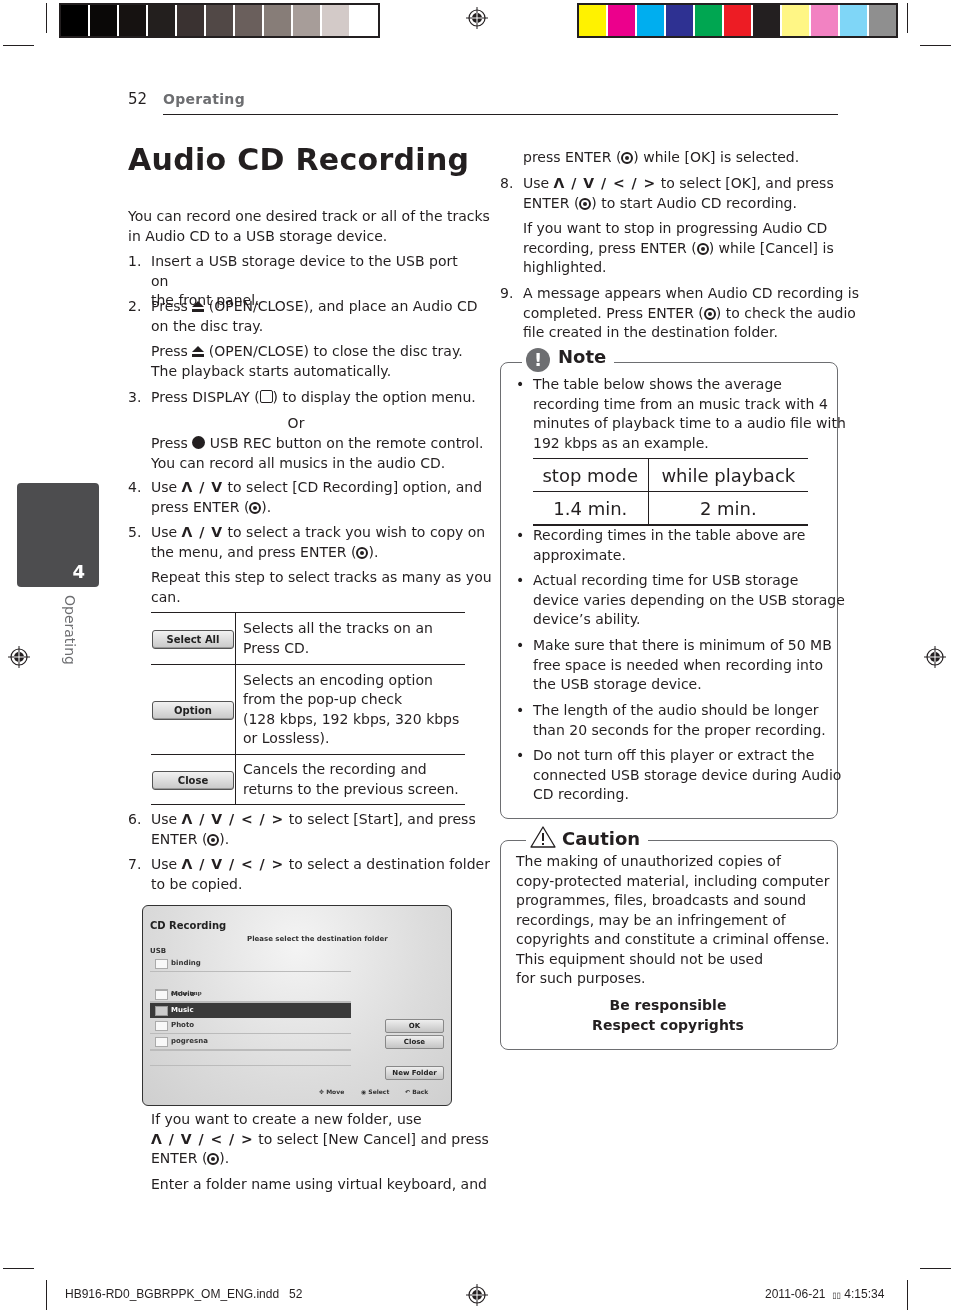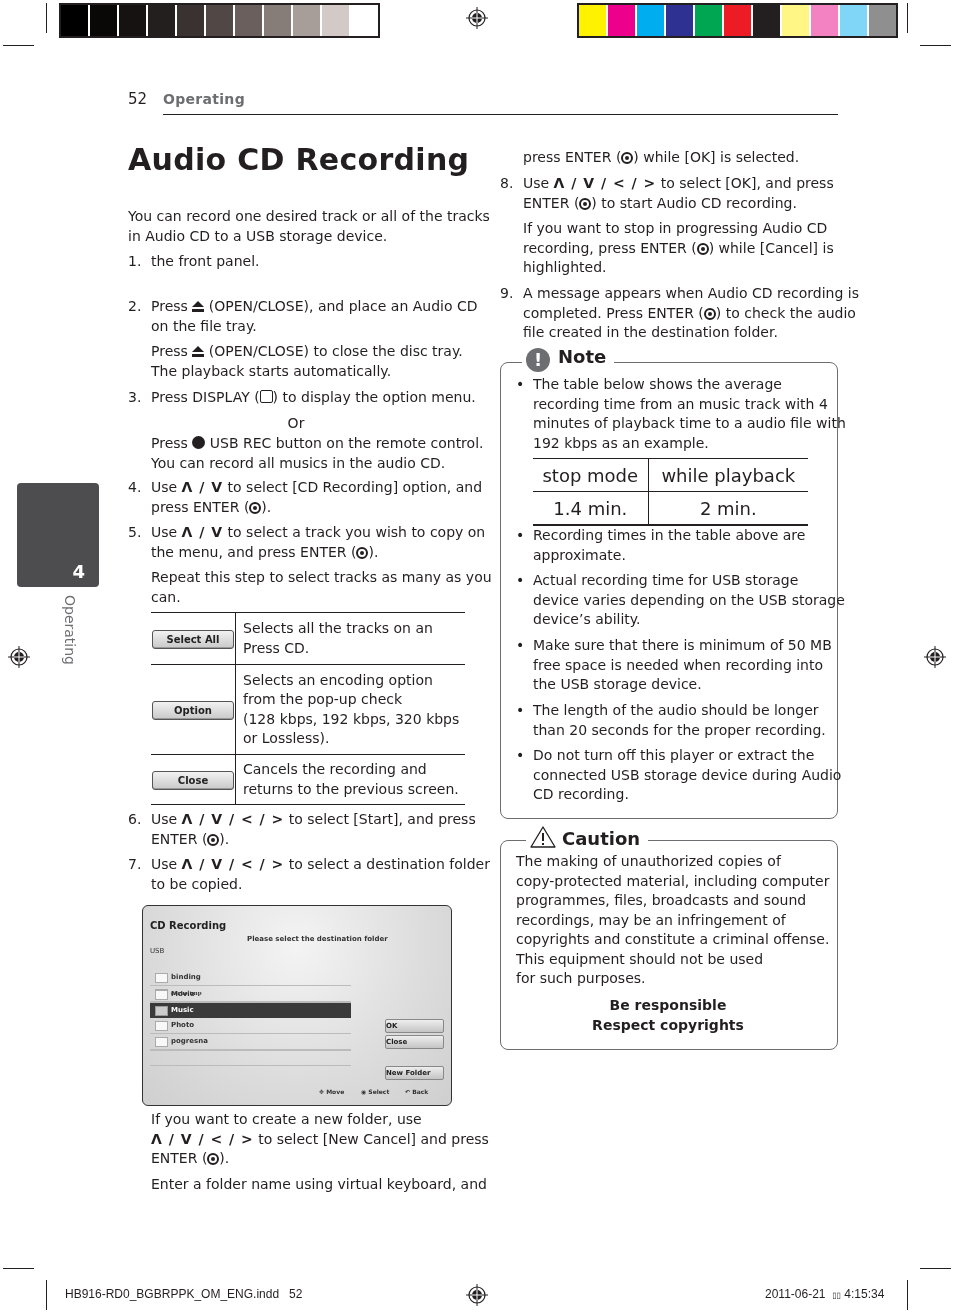--- a/index.html
+++ b/index.html
@@ -40,27 +40,27 @@
   .btable { position:absolute; left:151px; top:612px; width:314px; border-collapse:collapse; }
   .btable td { border-top:1px solid #231f20; border-bottom:1px solid #231f20; padding:4px 0 4px 7px; vertical-align:middle; }
   .btable td.bc { width:84px; padding:0; border-right:1px solid #231f20; text-align:center; }
   .osd-btn { display:inline-block; width:80px; height:17px; line-height:17px; border:1px solid #555; border-radius:3px;
              background:linear-gradient(#f2f2f2,#c8c8c8); font-size:10px; font-weight:bold; color:#222; box-shadow:inset 0 -1px 0 #999; }
   
   .osd { left:142px; top:905px; width:308px; height:199px; border:1.5px solid #333; border-radius:6px;
          background:radial-gradient(ellipse at 50% 20%, #f4f4f4 0%, #dcdcdc 60%, #cfcfcf 100%); overflow:hidden; }
   .osd .title { position:absolute; left:7px; top:14px; font-size:10px; font-weight:bold; color:#222; }
   .osd .sub { position:absolute; left:104px; top:29px; font-size:7px; font-weight:bold; color:#333; }
-  .osd .usb { position:absolute; left:7px; top:41px; font-size:7px; font-weight:normal; color:#333;text-align:center; }
+  .osd .usb { position:absolute; left:7px; top:41px; font-size:7px; font-weight:bold; color:#333;text-align:center; }
   .osd .row { position:absolute; left:7px; width:201px; height:15px; font-size:7px; font-weight:bold; color:#333; border-bottom:1px solid #bbb; }
   .osd .row.sel { background:#3a3a3a; color:#fff; border-bottom:none; }
   .osd .row .fi { position:absolute; left:5px; top:3px; width:11px; height:8px; background:#f8f8f8; border:1px solid #aaa; }
   .osd .row.sel .fi { background:#ccc; border-color:#999; }
   .osd .row .nm { position:absolute; left:21px; top:3px; }
-  .osd .obtn { position:absolute; left:242px; width:57px; height:12px; line-height:12px; text-align:left; font-size:7px; font-weight:bold; color:#222;
+  .osd .obtn { position:absolute; left:242px; width:57px; height:12px; line-height:12px; text-align:center; font-size:7px; font-weight:bold; color:#222;
                background:linear-gradient(#eee,#c4c4c4); border:1px solid #888; border-radius:2px; }
   .osd .hint { position:absolute; top:182px; font-size:6px; font-weight:bold; color:#333; }
   
   .box { position:absolute; border:1px solid #6d6e71; border-radius:8px; }
   .boxtitle { position:absolute; background:#fff; padding:0 8px 0 4px; font-size:18px; font-weight:bold; color:#231f20; }
   .noteicon { display:inline-block; width:24px; height:24px; border-radius:50%; background:#6d6e71; color:#fff; text-align:center; font-size:18px; line-height:24px; font-weight:bold; vertical-align:-3px; margin-right:8px; }
   .bul { position:absolute; }
   .bul .b { position:absolute; left:0; top:0; }
   .bul .t { position:absolute; left:17px; top:0; }
   .ntable { position:absolute; left:533px; top:458px; width:275px; border-collapse:collapse; font-size:18px; color:#231f20; }
@@ -153,29 +153,30 @@
 <div class="abs sidelabel">Operating</div>
 
 <div class="abs txt" style="left:128px;top:207px;">
   <div>You can record one desired track or all of the tracks</div>
   <div>in Audio CD to a USB storage device.</div>
 </div>
 
 <div class="step txt" style="left:128px;top:252px;">
   <span class="num">1.</span>
   <div class="body" style="width:320px;">
+    <div>Insert a USB storage device to the USB port on</div>
     <div>the front panel.</div>
   </div>
 </div>
 
 <div class="step txt" style="left:128px;top:297px;">
   <span class="num">2.</span>
   <div class="body" style="width:330px;white-space:nowrap;">
     <div><span>Press </span><span class="eject"></span><span> (OPEN/CLOSE), and place an Audio CD</span></div>
-    <div>on the file tray.</div>
+    <div>on the disc tray.</div>
     <div style="margin-top:6px;"><span>Press </span><span class="eject"></span><span> (OPEN/CLOSE) to close the disc tray.</span></div>
     <div>The playback starts automatically.</div>
   </div>
 </div>
 
 <div class="step txt" style="left:128px;top:388px;">
   <span class="num">3.</span>
   <div class="body" style="width:330px;white-space:nowrap;">
     <div><span>Press DISPLAY (</span><span class="disp"></span><span>) to display the option menu.</span></div>
     <div style="text-align:center;width:290px;margin-top:6px;">Or</div>
@@ -243,21 +244,21 @@
   <div class="body" style="white-space:nowrap;">
     <div><span>Use </span><span class="sym">Λ / V / &lt; / &gt;</span><span> to select a destination folder</span></div>
     <div>to be copied.</div>
   </div>
 </div>
 
 <div class="abs osd">
   <div class="title">CD Recording</div>
   <div class="sub">Please select the destination folder</div>
   <div class="usb">USB</div>
-  <div class="row" style="top:64px;">
+  <div class="row" style="top:50px;">
       <span class="fi"></span>
       <span class="nm">binding</span>
     </div>
   <div class="row" style="top:80px;font-family:Liberation Serif, serif;">
       <span class="fi"></span>
       <span class="nm">cache.tmp</span>
     </div>
   <div class="row" style="top:81px;">
       <span class="fi"></span>
       <span class="nm">Movie</span>

